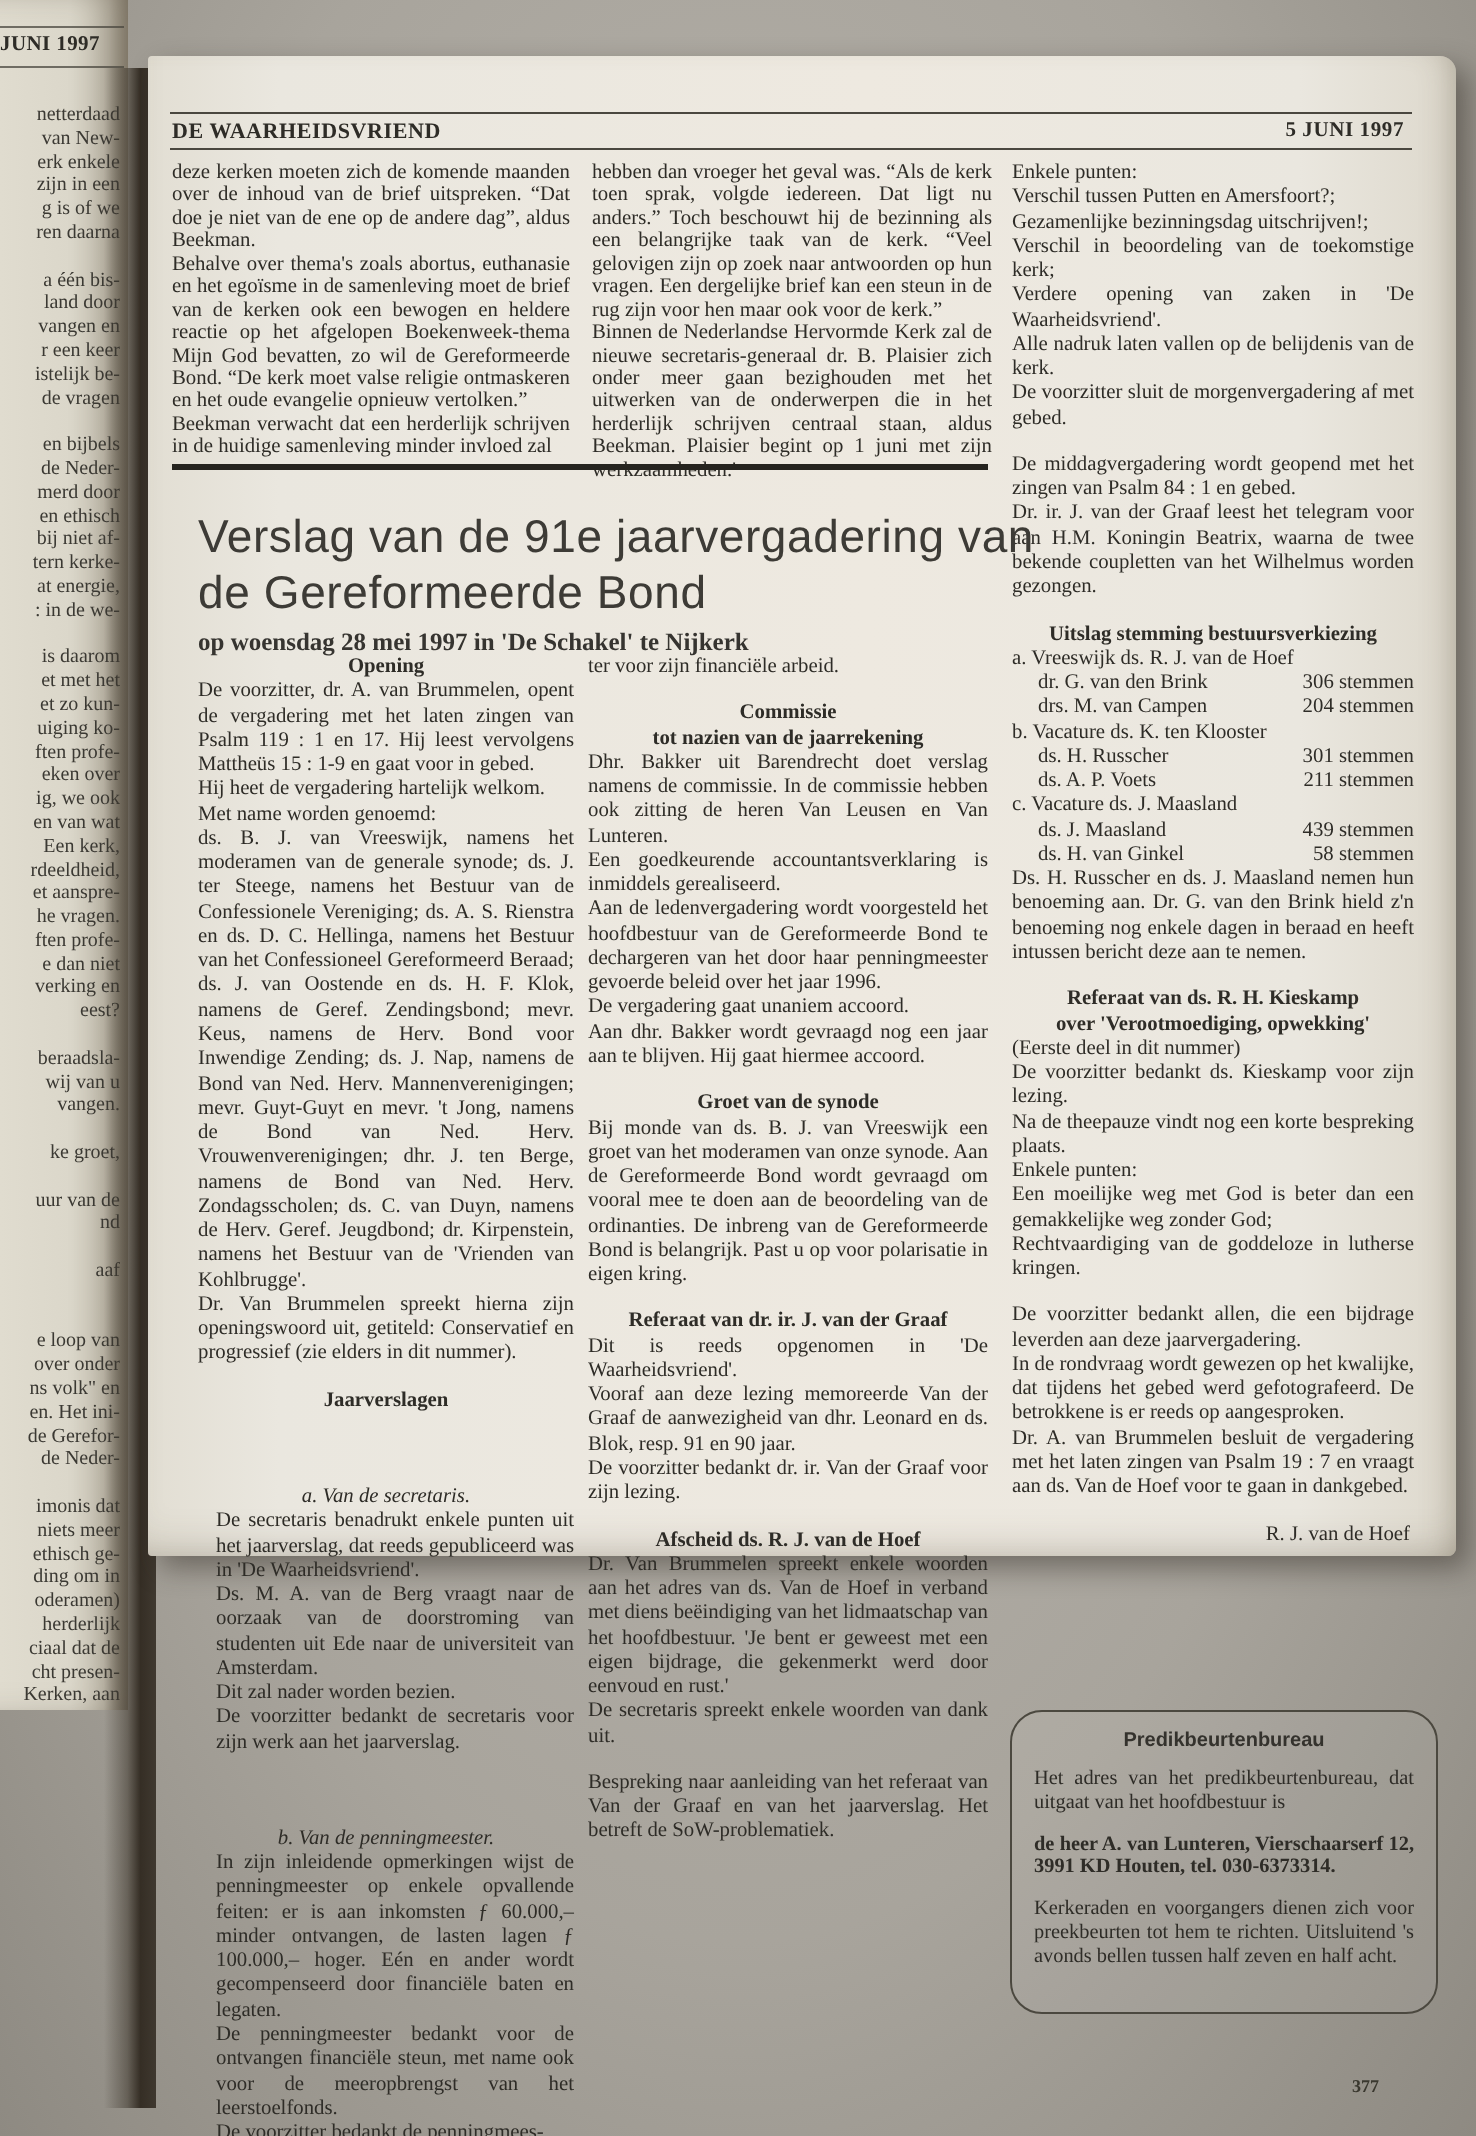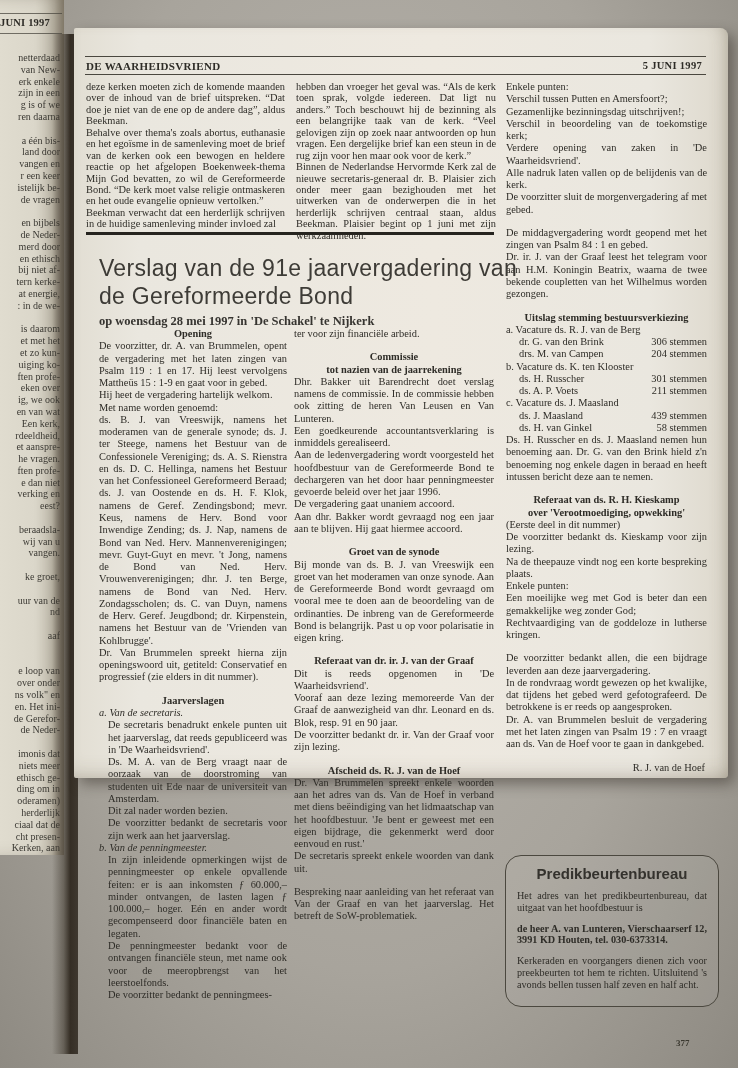--- a/index.html
+++ b/index.html
@@ -45,21 +45,21 @@
   }
   .rule{position:absolute;height:1px;background:var(--rule);}
   .rule-heavy{position:absolute;height:3px;background:#26241f;}
   .masthead-left{position:absolute;top:32px;left:12px;font-weight:700;font-size:11px;letter-spacing:.3px;}
   .masthead-right{position:absolute;top:32px;right:26px;font-weight:700;font-size:10.5px;letter-spacing:.3px;}
   
   .col{position:absolute;font-size:10.4px;line-height:1.18;}
   .col.tight{line-height:1.1;}
   .blk{text-align:justify;hyphens:auto;overflow-wrap:break-word;}
   .blk-h{font-weight:700;text-align:center;}
-  .blk-ital{font-style:italic;text-align:left;}
+  .blk-ital{font-style:italic;text-align:center;margin-top:36px;}
   .blk-pi{padding-left:9px;}
   .blk-hang{padding-left:56px;text-indent:-56px;}
   .blk-gap{height:11px;}
   .blk-vote{display:flex;justify-content:space-between;padding-left:13px;text-align:left;}
   .blk-sig{text-align:right;padding-right:2px;}
   .blk-hbold{font-weight:700;}
   
   .article-title{
     position:absolute;left:25px;top:226px;width:430px;
     font-family:"Liberation Sans",sans-serif;font-weight:400;color:#3d3b36;
@@ -70,21 +70,21 @@
     font-family:Liberation Serif, serif;font-weight:700;font-size:12.5px;color:#363430;
   }
   
   .bureau-box{
     position:absolute;left:431px;top:827px;width:214px;height:152px;
     border:1.5px solid #4b483f;border-radius:16px;
     padding:9px 11px 8px 11px;background:rgba(255,255,255,.06);
   }
   .bureau-title{
     text-align:center;font-family:"Liberation Sans",sans-serif;
-    font-weight:700;font-size:15px;margin-bottom:8px;color:#34322d;
+    font-weight:700;font-size:10px;margin-bottom:8px;color:#34322d;
   }
   .bureau-box .blk{font-size:10.2px;line-height:1.16;}
   .bureau-box .blk-gap{height:9px;}
   .page-num{position:absolute;left:602px;top:1010px;font-weight:700;font-size:9px;color:#3a382f;}
 </style>
 </head>
 <body>
 
 <div class="left-page">
   <div class="lp-rule" style="top:13px"></div>
@@ -200,21 +200,21 @@
       <div class="blk blk-p">Gezamenlijke bezinningsdag uitschrijven!;</div>
       <div class="blk blk-p">Verschil in beoordeling van de toekomstige kerk;</div>
       <div class="blk blk-p">Verdere opening van zaken in 'De Waarheidsvriend'.</div>
       <div class="blk blk-p">Alle nadruk laten vallen op de belijdenis van de kerk.</div>
       <div class="blk blk-p">De voorzitter sluit de morgenvergadering af met gebed.</div>
       <div class="blk blk-gap"></div>
       <div class="blk blk-p">De middagvergadering wordt geopend met het zingen van Psalm 84 : 1 en gebed.</div>
       <div class="blk blk-p">Dr. ir. J. van der Graaf leest het telegram voor aan H.M. Koningin Beatrix, waarna de twee bekende coupletten van het Wilhelmus worden gezongen.</div>
       <div class="blk blk-gap"></div>
       <div class="blk blk-h">Uitslag stemming bestuursverkiezing</div>
-      <div class="blk blk-p">a. Vacature ds. R. J. van de Berg</div>
+      <div class="blk blk-p">a. Vreeswijk ds. R. J. van de Hoef</div>
       <div class="blk blk-vote">
         <span>dr. G. van den Brink</span>
         <span>306 stemmen</span>
       </div>
       <div class="blk blk-vote">
         <span>drs. M. van Campen</span>
         <span>204 stemmen</span>
       </div>
       <div class="blk blk-p">b. Vacature ds. K. ten Klooster</div>
       <div class="blk blk-vote">

